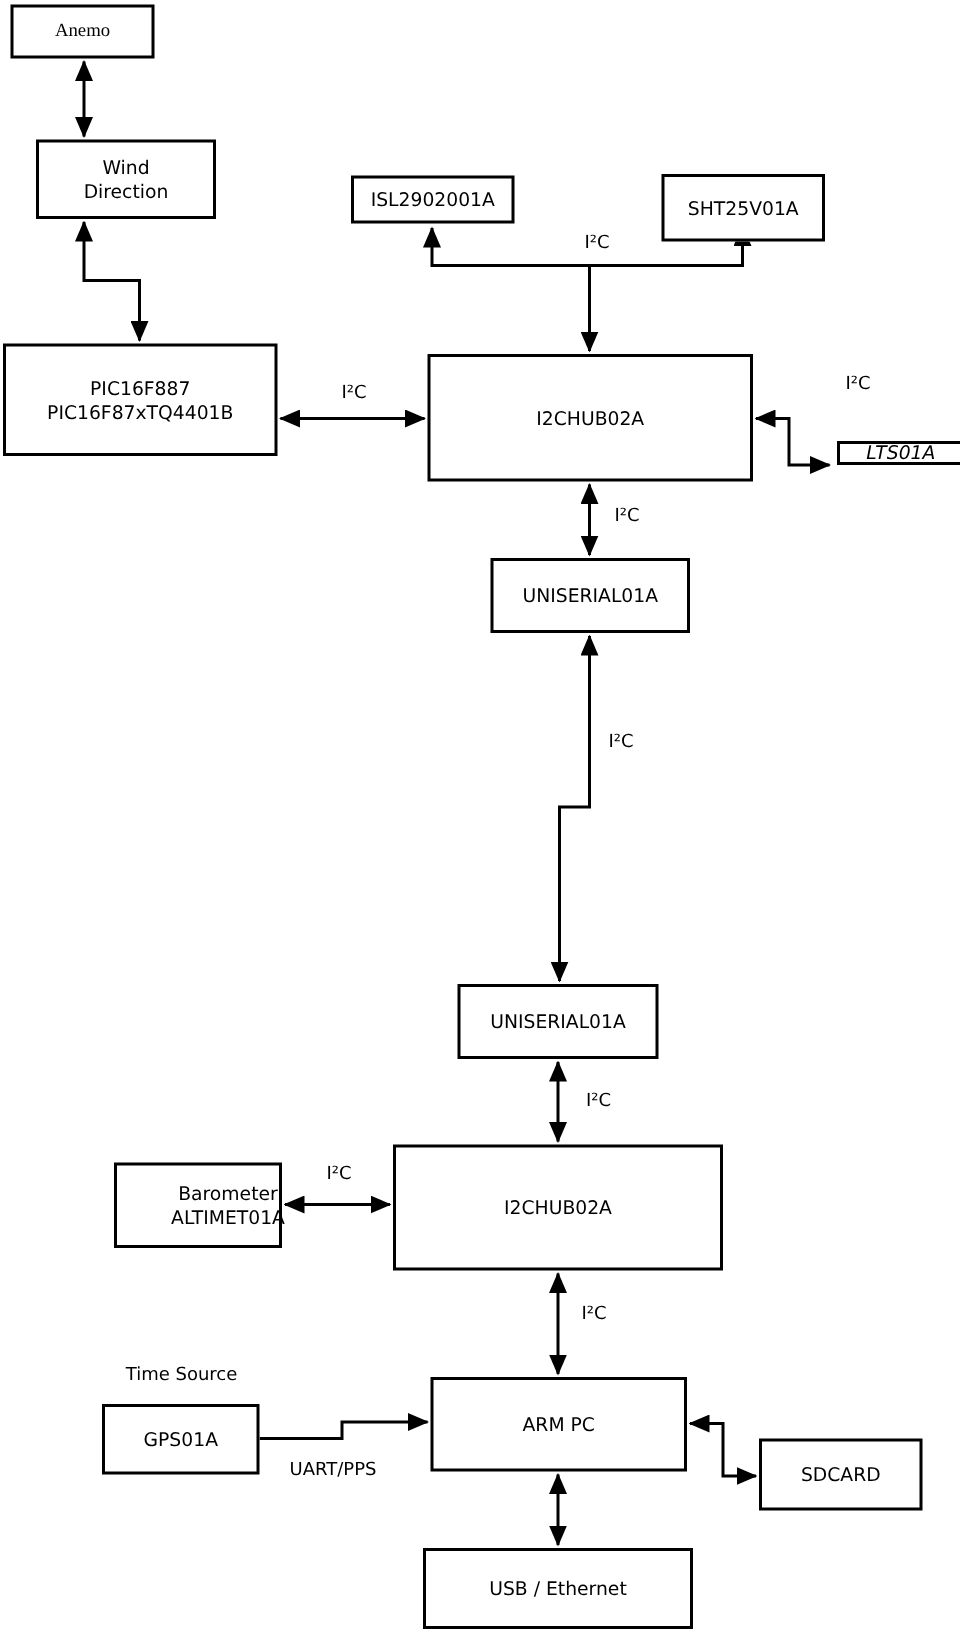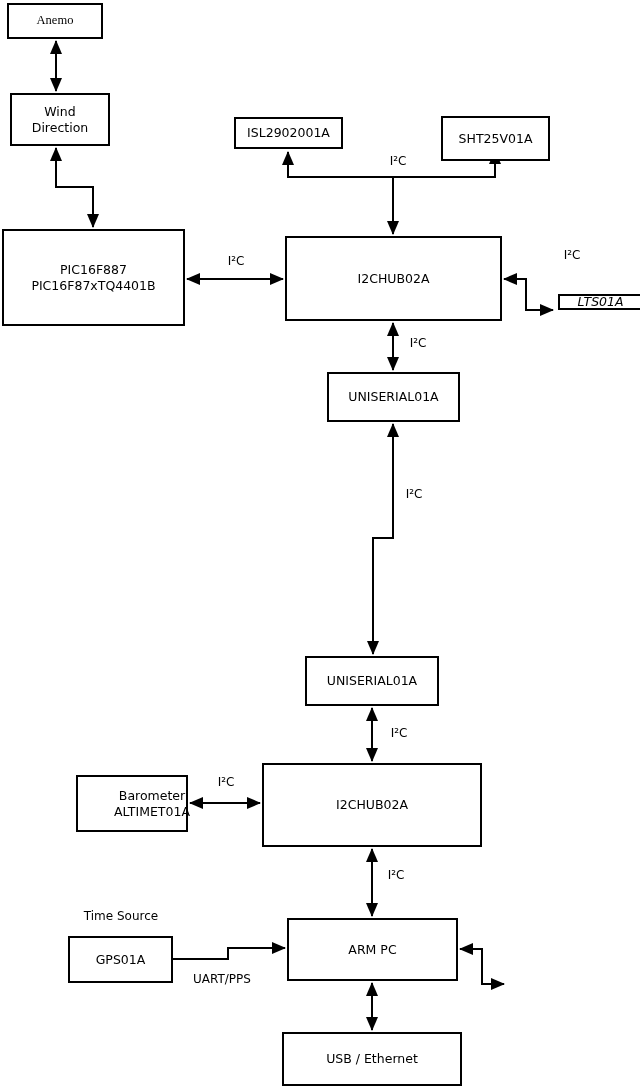--- a/index.html
+++ b/index.html
@@ -60,26 +60,26 @@
     <path class="edge" d="M372,849 L372,916" marker-start="url(#arrow)" marker-end="url(#arrow)"></path>
     <path class="edge" d="M173,959 L228,959 L228,948 L285,948" marker-end="url(#arrow)"></path>
     <path class="edge" d="M460,949 L482,949 L482,984 L504,984" marker-start="url(#arrow)" marker-end="url(#arrow)"></path>
     <path class="edge" d="M372,983 L372,1030" marker-start="url(#arrow)" marker-end="url(#arrow)"></path>
   </svg>
 
   <div class="node" style="left:7px; top:3px; width:96px; height:36px;font-family:Liberation Serif, serif;">
     <span>Anemo</span>
   </div>
 
-  <div class="node" style="left:10px; top:93px; width:100px; height:53px;text-align:center;">
+  <div class="node" style="left:24px; top:93px; width:120px; height:53px;text-align:center;">
     <span>Wind</span>
     <span>Direction</span>
   </div>
 
-  <div class="node" style="left:2px; top:229px; width:183px; height:97px;">
+  <div class="node" style="left:2px; top:229px; width:183px; height:75px;">
     <span>PIC16F887</span>
     <span>PIC16F87xTQ4401B</span>
   </div>
 
   <div class="node" style="left:234px; top:117px; width:109px; height:32px;">
     <span>ISL2902001A</span>
   </div>
 
   <div class="node" style="left:441px; top:116px; width:109px; height:45px;">
     <span>SHT25V01A</span>
@@ -111,20 +111,23 @@
   </div>
 
   <div class="node" style="left:68px; top:936px; width:105px; height:47px;">
     <span>GPS01A</span>
   </div>
 
   <div class="node" style="left:287px; top:918px; width:171px; height:63px;">
     <span>ARM PC</span>
   </div>
 
+  <div class="node" style="left:506px; top:959px; width:109px; height:48px;">
+    <span>SDCARD</span>
+  </div>
 
   <div class="node" style="left:282px; top:1032px; width:180px; height:54px;">
     <span>USB / Ethernet</span>
   </div>
 
   <div class="elabel" style="left:398px; top:161px;">I²C</div>
   <div class="elabel" style="left:236px; top:261px;">I²C</div>
   <div class="elabel" style="left:572px; top:255px;">I²C</div>
   <div class="elabel" style="left:418px; top:343px;">I²C</div>
   <div class="elabel" style="left:414px; top:494px;">I²C</div>

